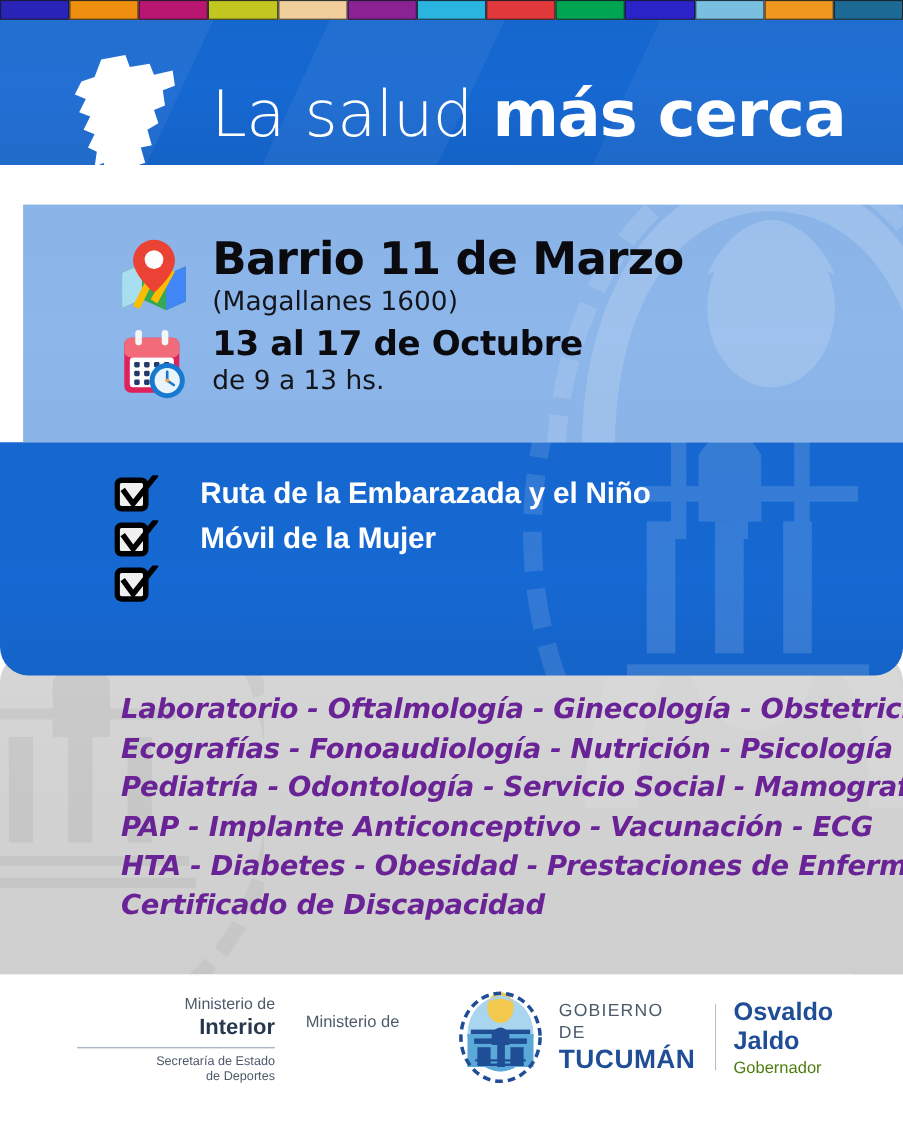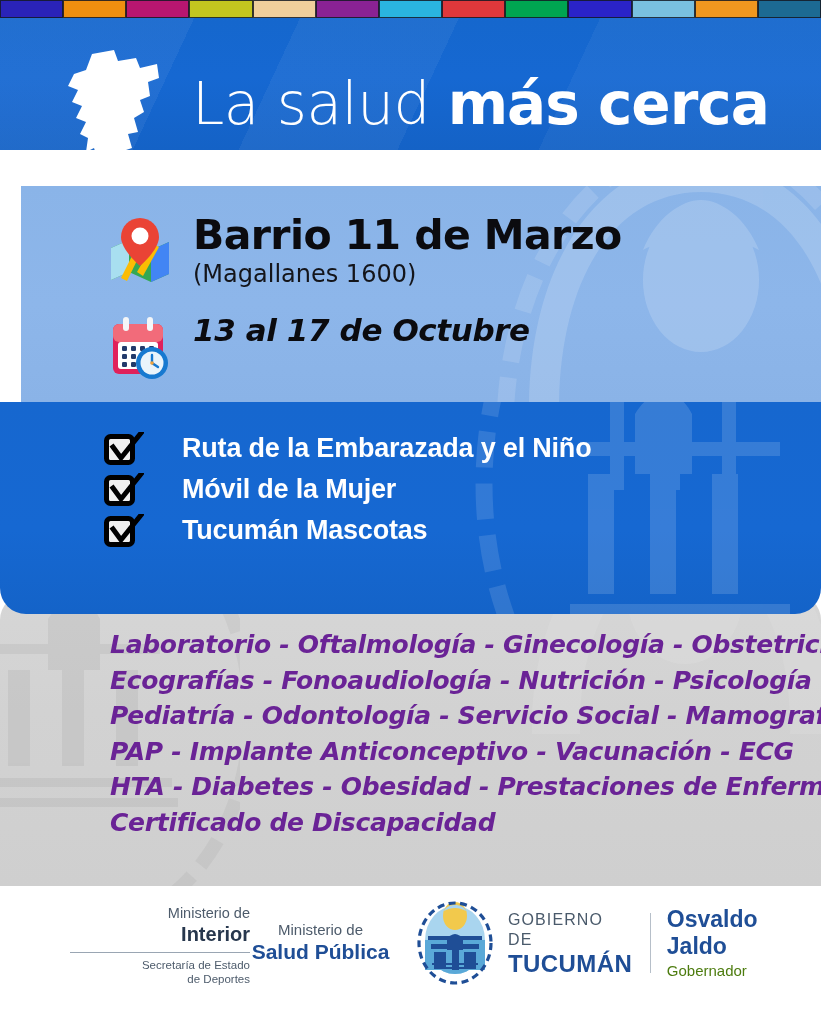--- a/index.html
+++ b/index.html
@@ -56,21 +56,21 @@
   .footerband{position:absolute;left:0;top:886px;width:775px;height:138px;background:#ffffff;z-index:14;}
 
   
   .crest-wm{position:absolute;left:460px;top:-56px;width:440px;height:660px;opacity:1;pointer-events:none;}
   .crest-wm-grey{position:absolute;left:-120px;top:-70px;width:360px;height:400px;pointer-events:none;}
   .crest-wm-grey2{position:absolute;left:470px;top:-130px;width:430px;height:330px;pointer-events:none;}
 
   
   .inforow{position:absolute;display:flex;align-items:flex-start;}
   .row-place{left:86px;top:26px;}
-  .row-date{left:86px;top:126px;font-style:italic;}
+  .row-date{left:86px;top:109px;}
   .icon-box{width:66px;height:72px;flex:0 0 66px;margin-right:20px;}
   .place-txt h2{
     margin:0;font-size:41px;line-height:46px;font-weight:800;color:#0b0b0f;letter-spacing:-.6px;
     font-family:"DejaVu Sans","Liberation Sans",sans-serif;
   }
   .place-txt .sub{
     margin-top:2px;font-size:24px;line-height:28px;color:#14151a;font-weight:400;
     font-family:"DejaVu Sans","Liberation Sans",sans-serif;
   }
   .date-txt h2{
@@ -202,20 +202,21 @@
             <rect x="33" y="50" width="5" height="5" rx="1.3"></rect>
           </g>
           <circle cx="45" cy="51" r="16" fill="#1779d0"></circle>
           <circle cx="45" cy="51" r="11.5" fill="#eaf4fb"></circle>
           <path d="M45 43 L45 51 L51 55" stroke="#1779d0" stroke-width="2.4" fill="none" stroke-linecap="round"></path>
           <circle cx="45" cy="51" r="1.8" fill="#f2a33c"></circle>
         </g>
       </svg>
       <div class="date-txt">
         <h2>13 al 17 de Octubre</h2>
+        <div class="sub">de 9 a 13 hs.</div>
       </div>
     </div>
   </div>
 
   <div class="servband">
     <svg class="crest-wm" style="top:-218px;" viewBox="0 0 440 660" aria-hidden="true">
       <g opacity="0.14" fill="#ffffff">
         <rect x="120" y="258" width="200" height="14"></rect>
         <rect x="128" y="290" width="26" height="120"></rect>
         <rect x="190" y="290" width="26" height="120"></rect>
@@ -247,21 +248,20 @@
           <rect x="2.5" y="4.5" width="26" height="26" rx="4" fill="#f0f0f0" stroke="#000000" stroke-width="5"></rect>
           <path d="M9 15 L17 26 L37 1" stroke="#000000" stroke-width="5" fill="none" stroke-linecap="square"></path>
         </svg>
         <span class="chk-label">Móvil de la Mujer</span>
       </div>
       <div class="chk-row">
         <svg class="chk-ico" viewBox="0 0 40 34" aria-hidden="true">
           <rect x="2.5" y="4.5" width="26" height="26" rx="4" fill="#f0f0f0" stroke="#000000" stroke-width="5"></rect>
           <path d="M9 15 L17 26 L37 1" stroke="#000000" stroke-width="5" fill="none" stroke-linecap="square"></path>
         </svg>
-        <span class="chk-label">Tucumán Mascotas</span>
       </div>
     </div>
   </div>
 
   <div class="greyband">
     <svg class="crest-wm-grey" viewBox="0 0 360 400" aria-hidden="true">
       <g opacity="0.085" fill="#5a5a5a">
         <rect x="120" y="120" width="160" height="10"></rect>
         <rect x="128" y="146" width="22" height="96"></rect>
         <rect x="182" y="146" width="22" height="96"></rect>
@@ -296,21 +296,20 @@
     <div class="logo-interior">
       <div class="li-l1">Ministerio de</div>
       <div class="li-l2">Interior</div>
       <div class="li-rule"></div>
       <div class="li-l3">Secretaría de Estado</div>
       <div class="li-l3">de Deportes</div>
     </div>
 
     <div class="logo-salud">
       <div class="ls-l1">Ministerio de</div>
-      <div class="ls-l2">Salud Pública</div>
     </div>
 
     <div class="logo-gob">
       <svg class="gob-shield" viewBox="0 0 82 86" aria-hidden="true">
         <ellipse cx="41" cy="40" rx="30" ry="34" fill="#a9d5ef"></ellipse>
         <rect x="11" y="40" width="60" height="30" fill="#5aa9d8"></rect>
         <path d="M11 40 A30 34 0 0 0 41 74 A30 34 0 0 0 71 40 Z" fill="#5aa9d8"></path>
         <g fill="#1f4e96">
           <rect x="17" y="44" width="48" height="5"></rect>
           <rect x="20" y="52" width="12" height="16"></rect>

